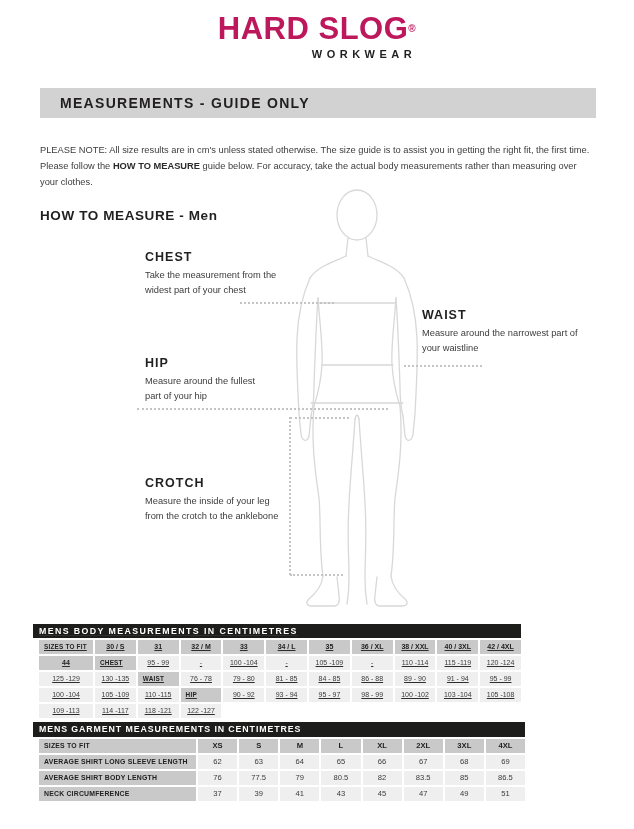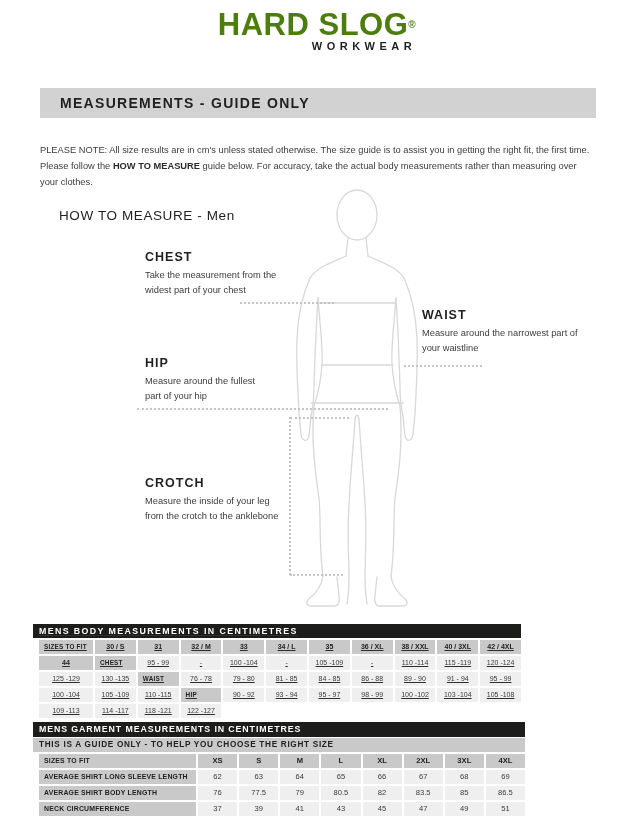--- a/index.html
+++ b/index.html
@@ -3,31 +3,31 @@
 <meta charset="utf-8">
 <style>
   html,body { margin:0; padding:0; background:#fff; }
   .page {
     position:relative; width:634px; height:829px; background:#ffffff;
     font-family:"Liberation Sans","DejaVu Sans",sans-serif; color:#2e2e2e; overflow:hidden;
   }
   
   .logo { position:absolute; top:9px; left:0; right:0; text-align:center; }
   .logo-inner { display:inline-block; text-align:right; }
-  .logo-brand { font-size:31px; font-weight:900; letter-spacing:0.5px; color:#4d7c0f; line-height:32px; white-space:nowrap;text-align:right; }
+  .logo-brand { font-size:31px; font-weight:900; letter-spacing:0.5px; color:#be185d; line-height:40px; white-space:nowrap;text-align:right; }
   .logo-reg { font-size:10px; vertical-align:top; font-weight:700; }
   .logo-sub { font-size:11px; font-weight:700; letter-spacing:4.5px; color:#221f20; margin-top:-1px; }
   
   .titlebar { position:absolute; left:40px; top:88px; width:556px; height:30px; background:#d2d2d2; }
   .titlebar span { display:block; padding-left:20px; line-height:30px; font-size:14px; font-weight:bold; letter-spacing:1.3px; color:#221f20; }
   
   .note { position:absolute; left:40px; top:133px; width:552px; font-size:9.3px; line-height:16px; color:#3c3c3c; }
   .note b { color:#2b2b2b; }
   
-  .htm-heading { position:absolute; left:40px; top:197px; font-size:13.5px; font-weight:normal; letter-spacing:0.6px; color:#221f20;margin-left:19px; }
+  .htm-heading { position:absolute; left:40px; top:197px; font-size:13.5px; font-weight:bold; letter-spacing:0.6px; color:#221f20; }
   
   .mlabel { position:absolute; }
   .mlabel h3 { margin:0 0 4px 0; font-size:12.5px; font-weight:bold; letter-spacing:1px; color:#221f20; }
   .mlabel p { margin:0; font-size:9.3px; line-height:15px; color:#3c3c3c; }
   .m-chest { left:145px; top:250px; width:145px; }
   .m-waist { left:422px; top:308px; width:160px; }
   .m-hip { left:145px; top:356px; width:115px; }
   .m-crotch { left:145px; top:464px; width:140px;margin-top:12px; }
   
   .dot-h { position:absolute; height:0; border-top:2px dotted #c4c4c4; }
@@ -186,21 +186,20 @@
         <div class="c ">105 -108</div>
         <div class="c ">109 -113</div>
         <div class="c ">114 -117</div>
         <div class="c ">118 -121</div>
         <div class="c ">122 -127</div>
       </div>
   </div>
 
   <div class="tbl tbl-garment">
     <div class="tbar tbar2">MENS GARMENT MEASUREMENTS IN CENTIMETRES</div>
-    <div class="tsub">THIS IS A GUIDE ONLY - TO HELP YOU CHOOSE THE RIGHT SIZE</div>
     <div class="grid grid-garment g2" id="garment-grid">
         <div class="c hd lbl szhd">SIZES TO FIT</div>
         <div class="c hd">XS</div>
         <div class="c hd">S</div>
         <div class="c hd">M</div>
         <div class="c hd">L</div>
         <div class="c hd">XL</div>
         <div class="c hd">2XL</div>
         <div class="c hd">3XL</div>
         <div class="c hd">4XL</div>

